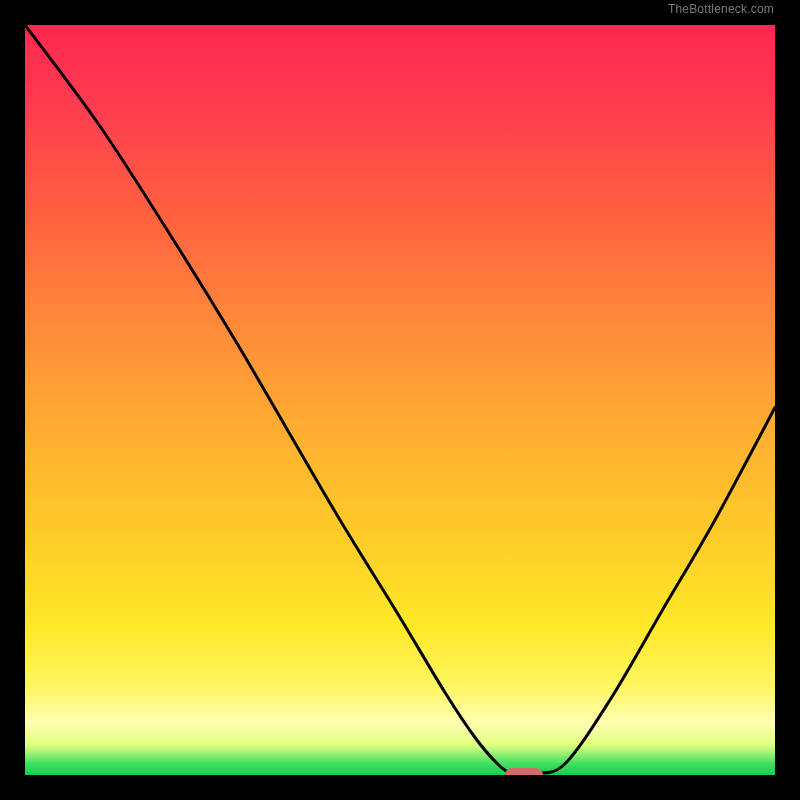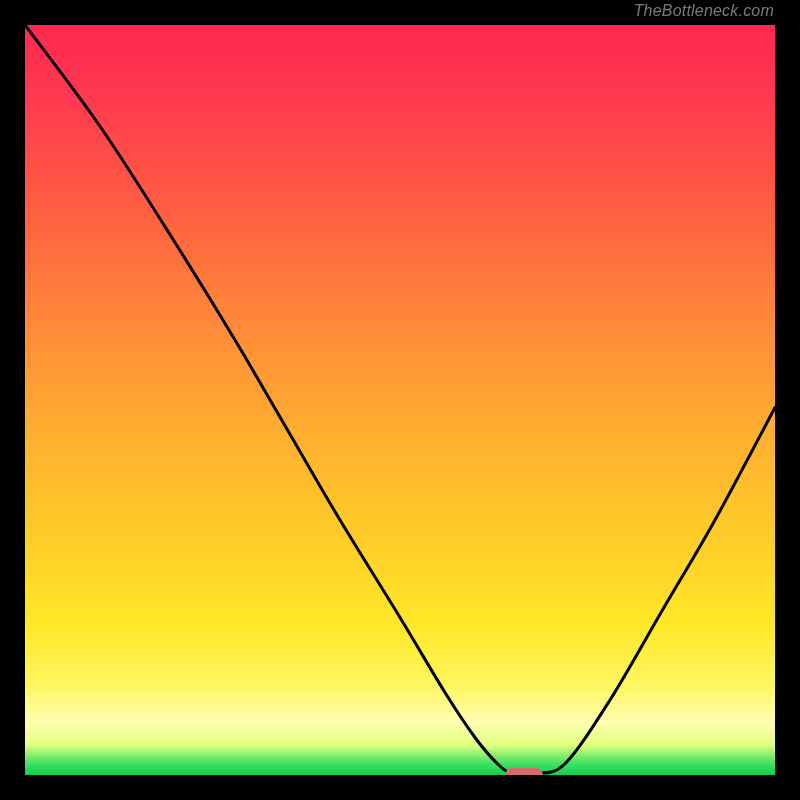--- a/index.html
+++ b/index.html
@@ -39,25 +39,24 @@
       #e0ff80 96%,
       #40e060 98.5%,
       #10d050 100%
     );
   }
   .watermark {
     position: absolute;
     top: 2px;
     right: 26px;
     color: #7a7a7a;
-    font-size: 16px;
+    font-size: 12px;
     font-weight: 500;
     letter-spacing: 0.2px;
     user-select: none;
-    font-style: italic;
   }
   svg.curve {
     position: absolute;
     top: 0;
     left: 0;
     width: 750px;
     height: 750px;
   }
   .marker {
     position: absolute;

